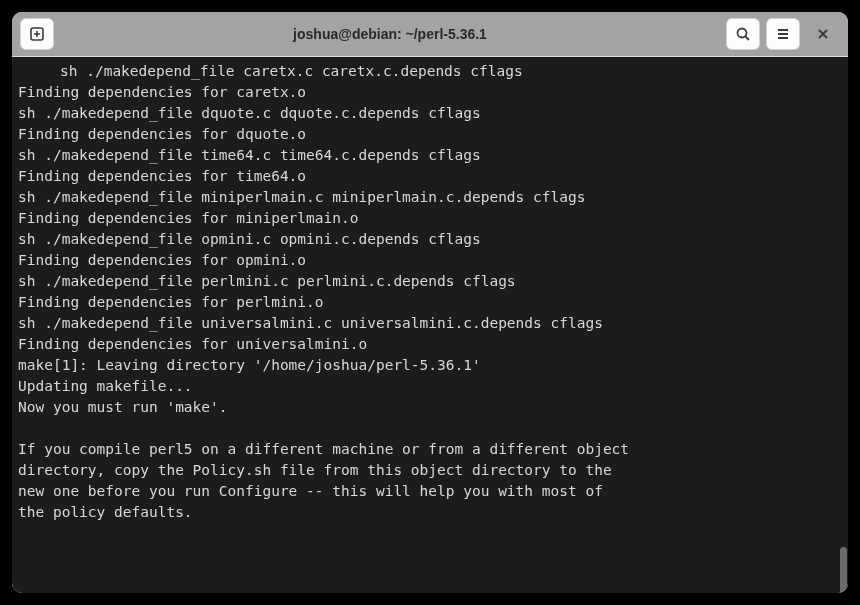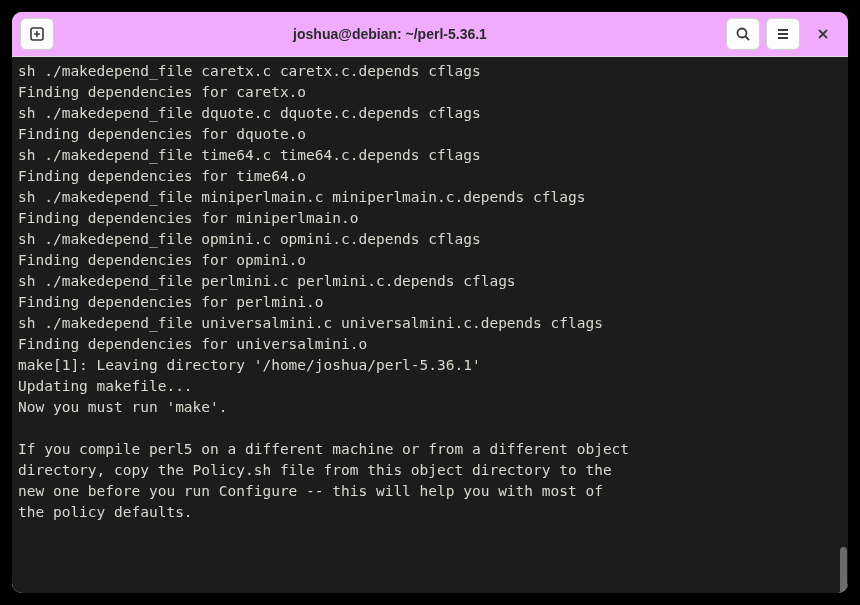--- a/index.html
+++ b/index.html
@@ -19,21 +19,21 @@
       height: 100%;
       background: #fff;
       border-radius: 10px;
       overflow: hidden;
       display: flex;
       flex-direction: column;
       box-shadow: 0 2px 8px rgba(0,0,0,0.5);
     }
     .titlebar {
       height: 45px;
-      background: #f0abfc;
+      background: #a3a3a3;
       border-bottom: 1px solid #dcdcdc;
       display: flex;
       align-items: center;
       padding: 0 8px;
       gap: 6px;
     }
     .titlebar-left {
       display: flex;
       align-items: center;
       flex: 0 0 auto;
@@ -73,20 +73,21 @@
       font-family: "DejaVu Sans Mono", "Liberation Mono", monospace;
       font-size: 14.5px;
       line-height: 21px;
       padding: 4px 6px 10px 6px;
       overflow-y: auto;
       position: relative;
       white-space: pre;
     }
     .terminal-inner {
       white-space: pre;
+      margin-left: 42px;
     }
     .prompt-line {
       display: inline;
     }
     .prompt-user {
       color: #4fe08d;
       font-weight: bold;
     }
     .prompt-sep {
       color: #d8d8d0;

